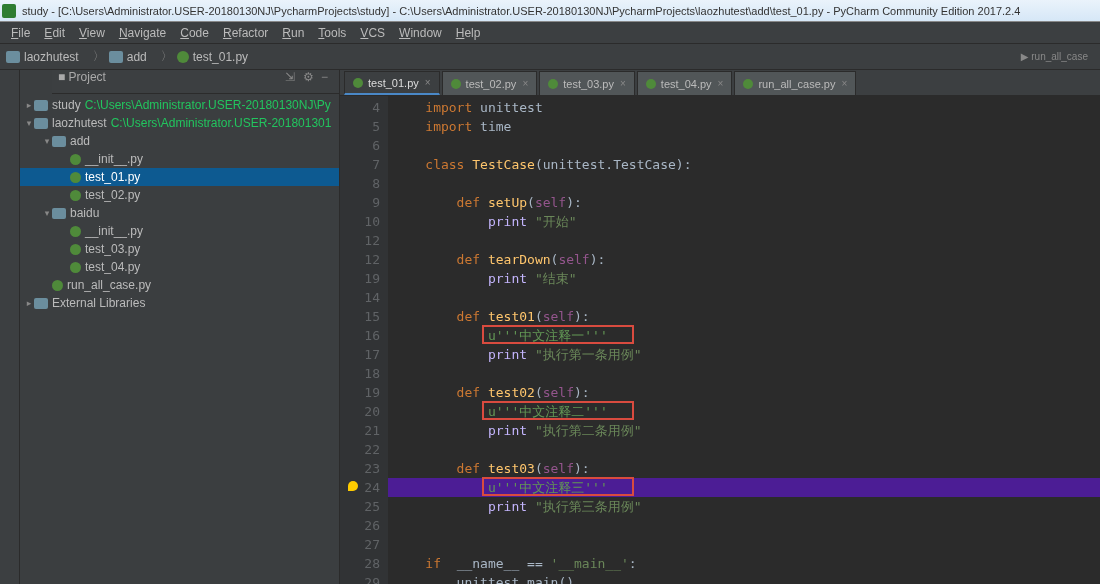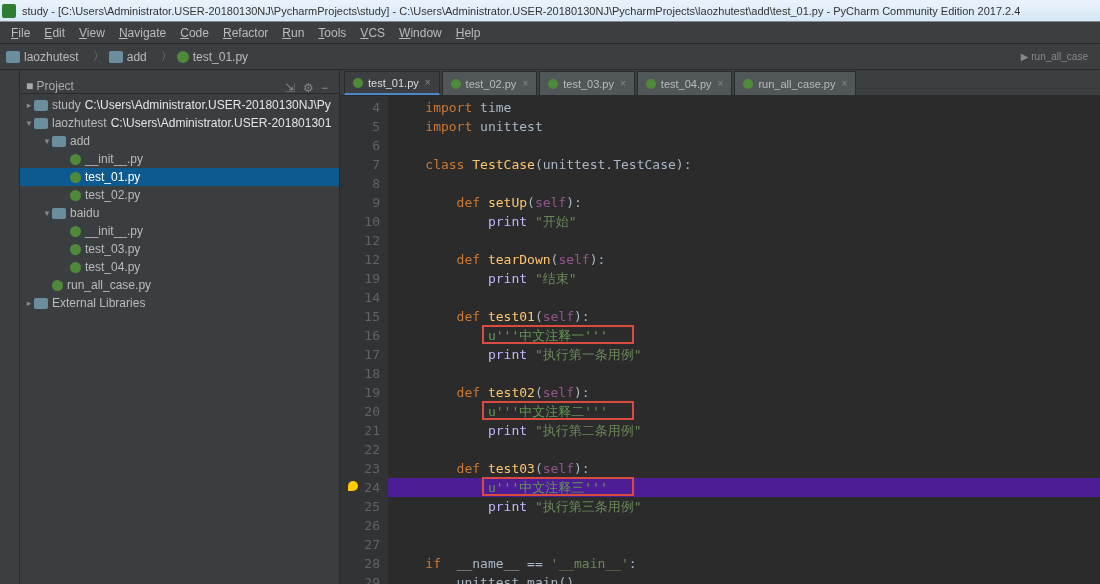--- a/index.html
+++ b/index.html
@@ -86,23 +86,24 @@
   background: #3b3e40;
   border-right: 1px solid #2b2b2b;
   display: flex;
   flex-direction: column;
 }
 .sidebar-header {
   height: 24px;
   background: #3c3f41;
   border-bottom: 1px solid #2b2b2b;
   display: flex;
-  align-items: flex-end;
+  align-items: flex-start;
   padding: 0 6px;
   color: #aaa;
+  margin-left: 32px;
 }
 .sidebar-header .title { flex: 1; }
 .sidebar-header .tool-ico { width: 12px; height: 12px; margin-left: 6px; color: #888; }
 .tree {
   flex: 1;
   padding: 2px 0;
   overflow: hidden;
 }
 .tree-row {
   height: 18px;
@@ -125,21 +126,21 @@
 }
 .tree-row .icon {
   width: 14px; height: 14px;
   margin-right: 4px;
   display: inline-flex;
   align-items: center;
   justify-content: center;
 }
 .tree-row .icon.folder { background: #6b8e9e; border-radius: 2px; width: 14px; height: 11px; }
 .tree-row .icon.py { background: #4f8a3a; border-radius: 50%; width: 11px; height: 11px; }
-.tree-row .dim { color: #e5e5e5; margin-left: 4px; }
+.tree-row .dim { color: #22c55e; margin-left: 4px; }
 .editor-area {
   flex: 1;
   display: flex;
   flex-direction: column;
   min-width: 0;
 }
 .tabbar {
   height: 26px;
   background: #3c3f41;
   display: flex;
@@ -397,22 +398,22 @@
           <div class="ln">22</div>
           <div class="ln">23</div>
           <div class="ln">24<div class="bulb"></div></div>
           <div class="ln">25</div>
           <div class="ln">26</div>
           <div class="ln">27</div>
           <div class="ln">28</div>
           <div class="ln">29</div>
         </div>
       <div class="code" id="code">
+          <div class="cline"><span class="kw">    import </span><span class="ident">unittest</span></div>
           <div class="cline"><span class="kw">    import </span><span class="ident">time</span></div>
-          <div class="cline"><span class="kw">    import </span><span class="ident">unittest</span></div>
           <div class="cline"><span></span></div>
           <div class="cline"><span class="kw">    class </span><span class="cls">TestCase</span><span class="punc">(</span><span class="ident">unittest</span><span class="punc">.</span><span class="ident">TestCase</span><span class="punc">):</span></div>
           <div class="cline"><span></span></div>
           <div class="cline"><span class="kw">        def </span><span class="fn">setUp</span><span class="punc">(</span><span class="self">self</span><span class="punc">):</span></div>
           <div class="cline"><span class="builtin">            print </span><span class="str">"开始"</span></div>
           <div class="cline"><span></span></div>
           <div class="cline"><span class="kw">        def </span><span class="fn">tearDown</span><span class="punc">(</span><span class="self">self</span><span class="punc">):</span></div>
           <div class="cline"><span class="builtin">            print </span><span class="str">"结束"</span></div>
           <div class="cline"><span></span></div>
           <div class="cline"><span class="kw">        def </span><span class="fn">test01</span><span class="punc">(</span><span class="self">self</span><span class="punc">):</span></div>

